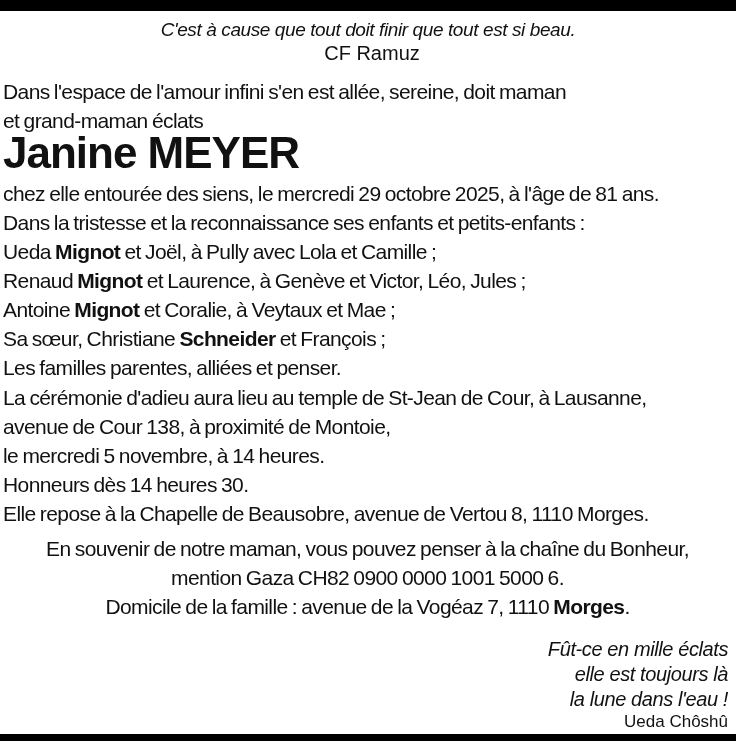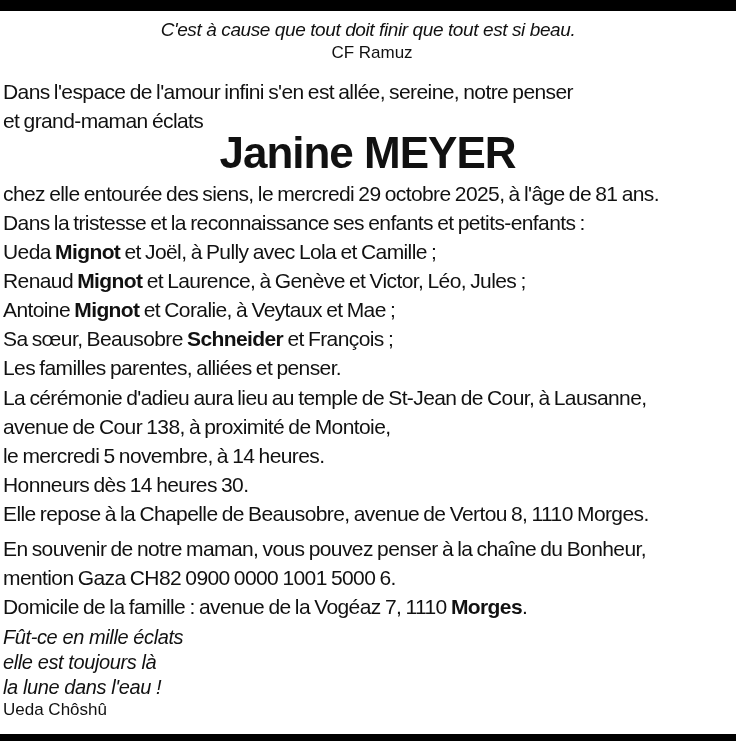--- a/index.html
+++ b/index.html
@@ -29,21 +29,21 @@
     padding-top: 19px;
     text-align: center;
   }
   .epigraph-text {
     font-style: italic;
     font-size: 19px;
     line-height: 22px;
     letter-spacing: -0.4px;
   }
   .epigraph-author {
-    font-size: 17px;
+    font-size: 20px;
     line-height: 20px;
     margin-top: 2px;
     padding-left: 8px;
   }
 
   .content {
     padding: 0 4px 0 3px;
   }
   .line {
     font-size: 21px;
@@ -51,35 +51,35 @@
     letter-spacing: -0.6px;
     word-spacing: -1px;
     white-space: nowrap;
   }
   .line b { letter-spacing: -0.6px; }
 
   .intro { margin-top: 14px; }
 
   .name {
     margin: -6px 0 0 0;
-    text-align: center;
     font-size: 44px;
     line-height: 48px;
     font-weight: bold;
     letter-spacing: -1px;
     white-space: nowrap;
   }
 
   .death-details { margin-top: 2px; }
   .family        { margin-top: 0; }
   .ceremony      { margin-top: 1px; }
-  .memorial      { margin-top: 6px; }
+  .memorial      { margin-top: 6px; text-align: center; }
 
   .closing {
-    margin-top: 4px;
+    margin-top: 16px;
+    text-align: right;
     padding-right: 4px;
   }
   .closing-line {
     font-style: italic;
     font-size: 20px;
     line-height: 25px;
     letter-spacing: -0.4px;
     white-space: nowrap;
   }
   .closing-author {
@@ -95,36 +95,36 @@
   <div class="rule top"></div>
 
   <div class="epigraph">
     <div class="epigraph-text">C'est à cause que tout doit finir que tout est si beau.</div>
     <div class="epigraph-author">CF Ramuz</div>
   </div>
 
   <div class="content">
 
     <div class="intro">
-      <div class="line">Dans l'espace de l'amour infini s'en est allée, sereine, notre penser</div>
+      <div class="line">Dans l'espace de l'amour infini s'en est allée, sereine, doit maman</div>
       <div class="line">et grand-maman éclats</div>
     </div>
 
     <h1 class="name">Janine MEYER</h1>
 
     <div class="death-details">
       <div class="line">chez elle entourée des siens, le mercredi 29 octobre 2025, à l'âge de 81 ans.</div>
       <div class="line">Dans la tristesse et la reconnaissance ses enfants et petits-enfants :</div>
     </div>
 
     <div class="family">
       <div class="line"><span>Ueda </span><b>Mignot</b><span> et Joël, à Pully avec Lola et Camille ;</span></div>
       <div class="line"><span>Renaud </span><b>Mignot</b><span> et Laurence, à Genève et Victor, Léo, Jules ;</span></div>
       <div class="line"><span>Antoine </span><b>Mignot</b><span> et Coralie, à Veytaux et Mae ;</span></div>
-      <div class="line"><span>Sa sœur, Beausobre </span><b>Schneider</b><span> et François ;</span></div>
+      <div class="line"><span>Sa sœur, Christiane </span><b>Schneider</b><span> et François ;</span></div>
       <div class="line"><span>Les familles parentes, alliées et penser.</span><b></b><span></span></div>
     </div>
 
     <div class="ceremony">
       <div class="line">La cérémonie d'adieu aura lieu au temple de St-Jean de Cour, à Lausanne,</div>
       <div class="line">avenue de Cour 138, à proximité de Montoie,</div>
       <div class="line">le mercredi 5 novembre, à 14 heures.</div>
       <div class="line">Honneurs dès 14 heures 30.</div>
       <div class="line">Elle repose à la Chapelle de Beausobre, avenue de Vertou 8, 1110 Morges.</div>
     </div>

